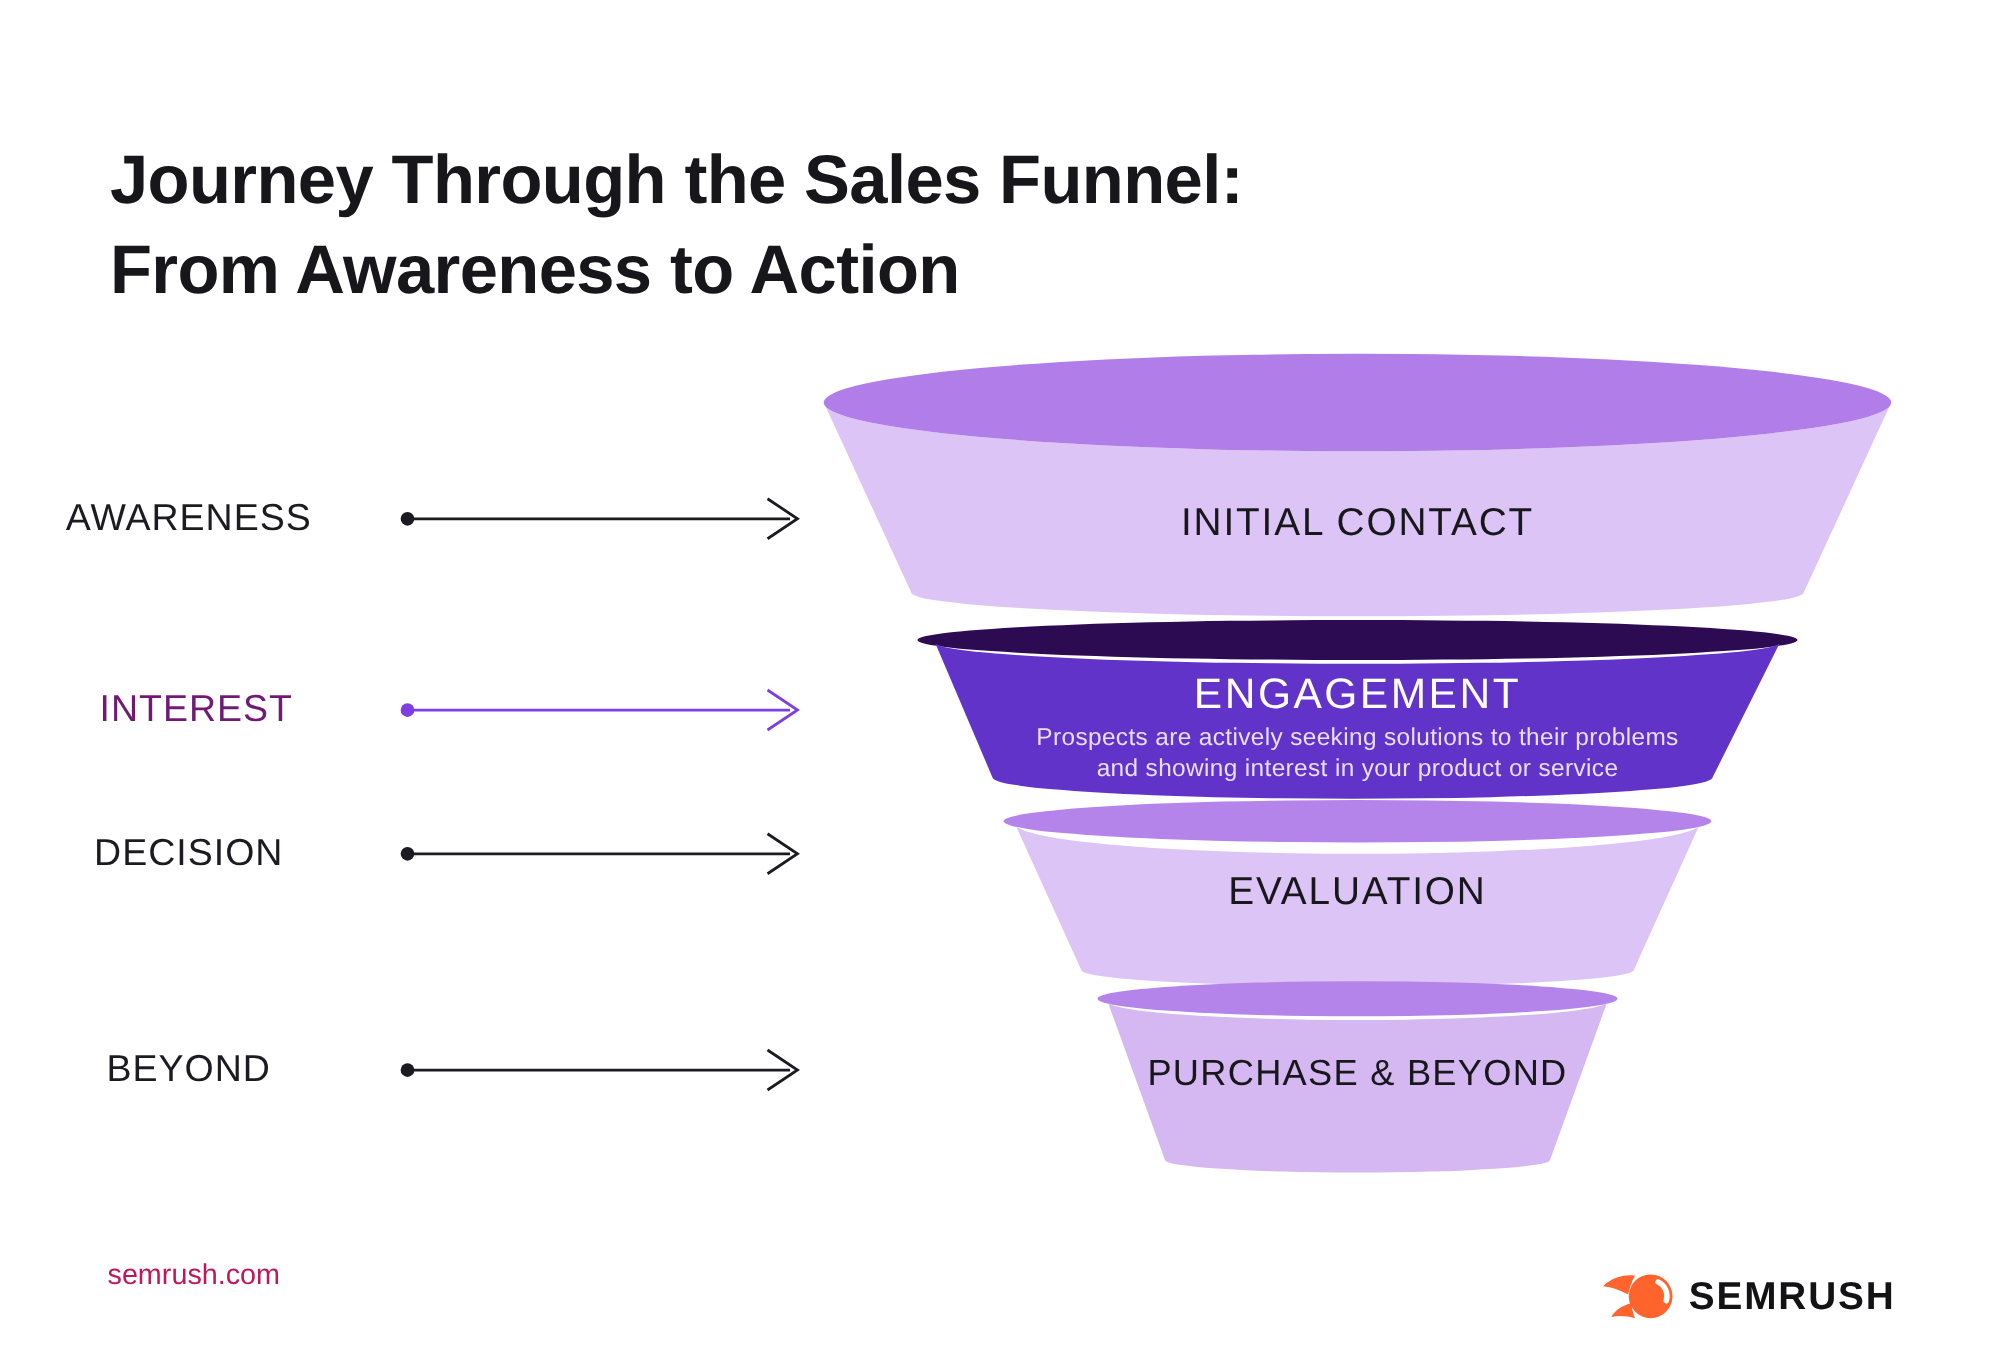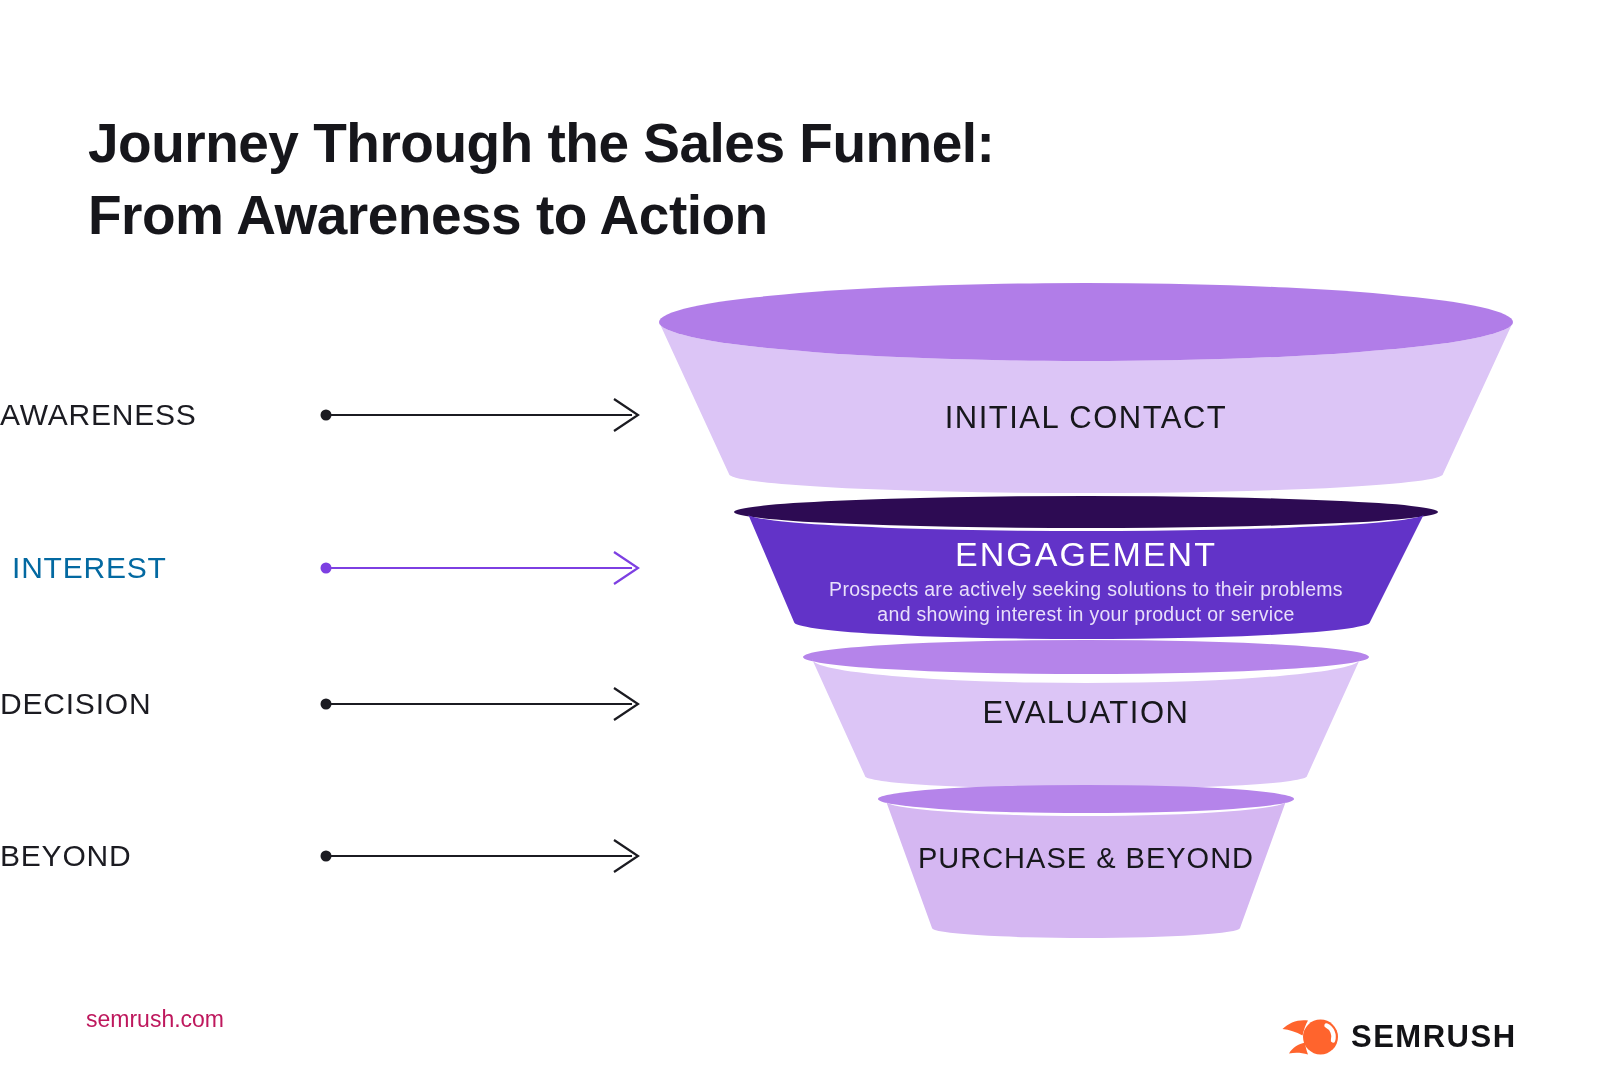--- a/index.html
+++ b/index.html
@@ -7,32 +7,32 @@
   .canvas{position:relative;width:1600px;height:1087px;background:#ffffff;overflow:hidden;border-radius:16px;}
 
   
   .title{position:absolute;left:88px;top:70px;font-size:55px;line-height:1.32;
          font-weight:700;color:#16161b;letter-spacing:-0.5px;}
   .title span{display:block;}
 
   
   .journey-row{position:absolute;left:0;width:650px;height:40px;
                display:flex;align-items:center;}
-  .journey-row .jlabel{flex:1;text-align:left;font-size:30px;font-weight:500;
+  .journey-row .jlabel{flex:1;text-align:center;font-size:30px;font-weight:500;
                        letter-spacing:0.8px;color:#1b1b21;padding-right:16px;white-space:nowrap;}
-  .journey-row.purple .jlabel{color:#0369a1;margin-left:12px;}
+  .journey-row.purple .jlabel{color:#701a75;margin-left:12px;}
   .arrow{width:332px;height:40px;flex:0 0 332px;color:#1b1b21;}
   .journey-row.purple .arrow{color:#7d3fe2;}
   .arrow line,.arrow polyline{stroke:currentColor;stroke-width:2.2;}
   .arrow polyline{fill:none;}
   .arrow circle{fill:currentColor;}
 
   .row-awareness{top:395px;}
   .row-interest{top:548px;}
-  .row-decision{top:684px;}
+  .row-decision{top:663px;}
   .row-action{top:836px;}
 
   
   .funnel-svg{position:absolute;left:0;top:0;width:1600px;height:1087px;}
   .stage-label{font-family:"Liberation Sans","DejaVu Sans",sans-serif;font-weight:500;}
   .stage-desc{font-family:"Liberation Sans","DejaVu Sans",sans-serif;font-weight:400;}
 
   
   .site-url{position:absolute;left:86px;top:1006px;font-size:23px;color:#be185d;}
   .brand{position:absolute;left:1282px;top:1014px;height:46px;display:flex;

